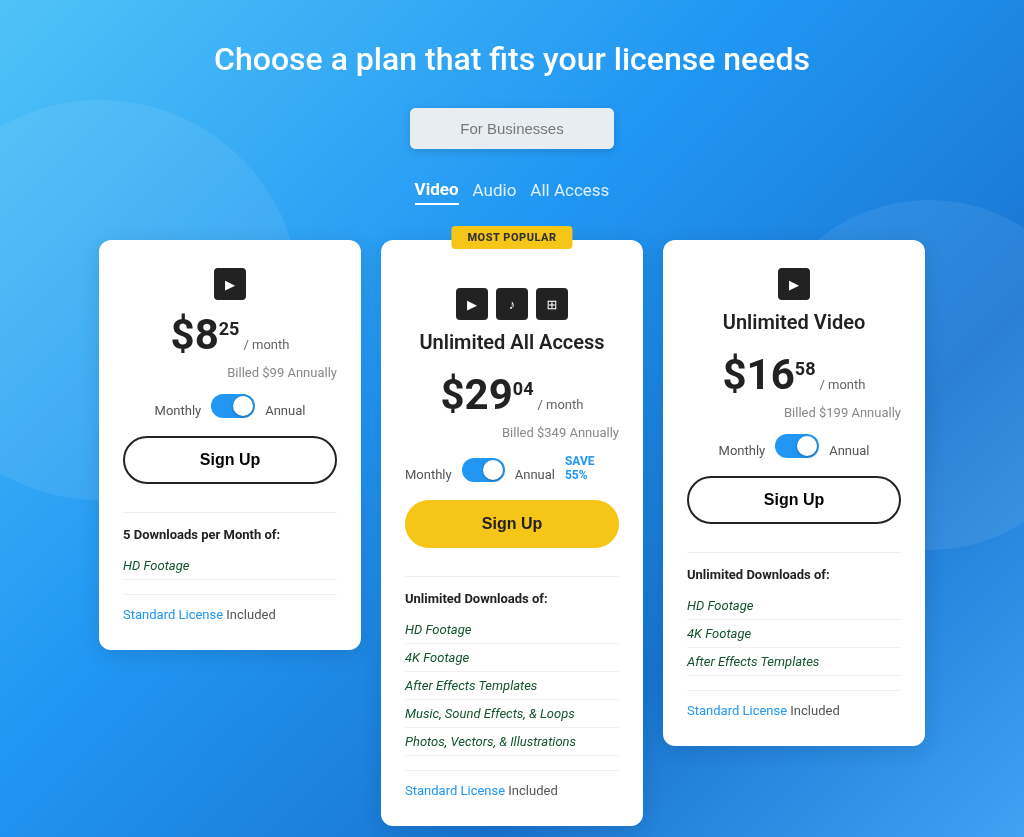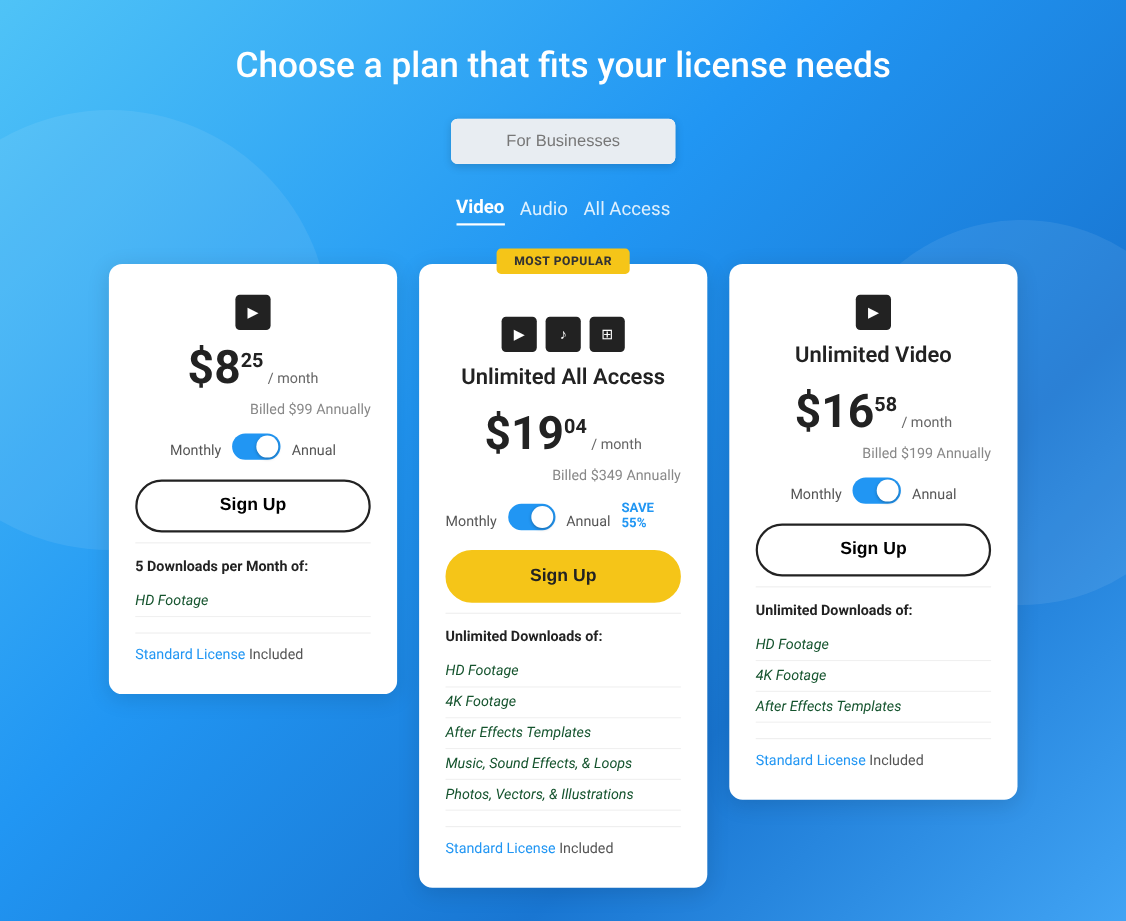--- a/index.html
+++ b/index.html
@@ -220,21 +220,21 @@
 
     .signup-btn {
       width: 100%;
       padding: 13px;
       border-radius: 30px;
       border: 2px solid #222;
       background: white;
       font-size: 16px;
       font-weight: 700;
       cursor: pointer;
-      margin-bottom: 9px;
+      margin-bottom: 28px;
       transition: all 0.2s;
       text-align: center;
     }
     .signup-btn.featured {
       background: #f5c518;
       border-color: #f5c518;
       color: #222;
     }
 
     .divider {
@@ -321,21 +321,21 @@
 
     <div class="card featured">
       <div class="most-popular-badge">MOST POPULAR</div>
       <div class="card-icons">
         <div class="card-icon">▶</div>
         <div class="card-icon">♪</div>
         <div class="card-icon">⊞</div>
       </div>
       <div class="card-title">Unlimited All Access</div>
       <div class="price-row">
-        <span class="price-dollar">$19</span>
+        <span class="price-dollar">$29</span>
         <span class="price-cents">04</span>
         <span class="price-period">/ month</span>
       </div>
       <div class="billed-text">Billed $349 Annually</div>
       <div class="toggle-row">
         <span>Monthly</span>
         <div class="toggle"></div>
         <span>Annual</span>
         <span class="save-badge">SAVE 55%</span>
       </div>

